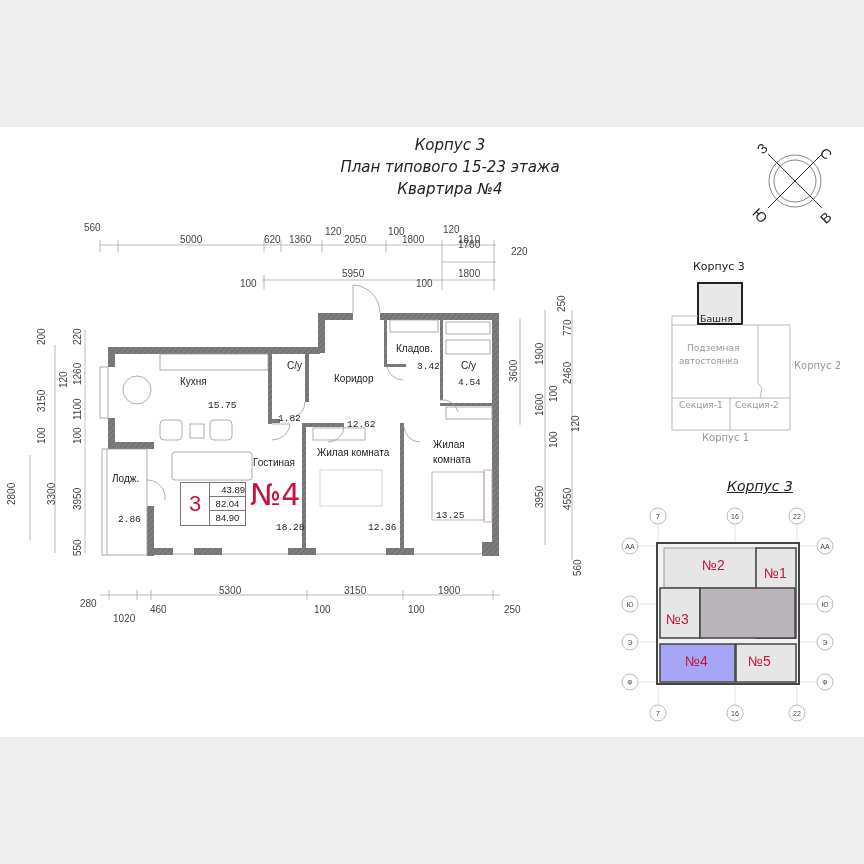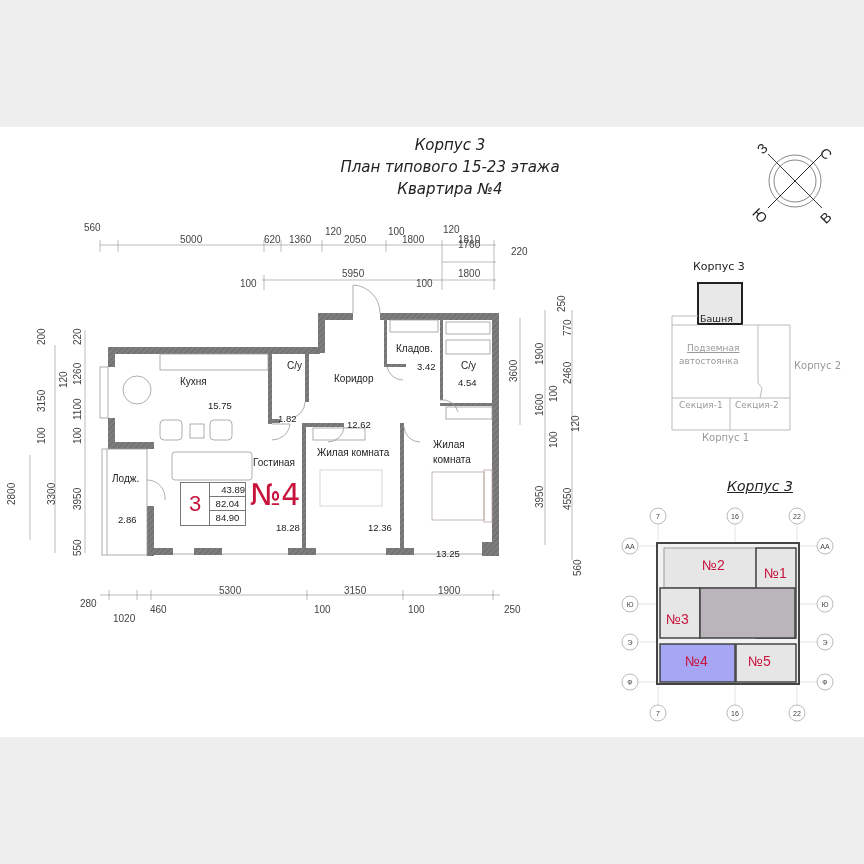--- a/index.html
+++ b/index.html
@@ -5,21 +5,21 @@
   html, body { margin:0; padding:0; }
   body { width:864px; height:864px; background:#eeeeee; position:relative; overflow:hidden;
          font-family:"Liberation Sans", sans-serif; color:#222; }
   .sheet { position:absolute; left:0; top:127px; width:864px; height:610px; background:#ffffff; }
   .abs { position:absolute; }
   .title-line { position:absolute; left:300px; width:300px; text-align:center;
                 font-family:"DejaVu Sans", sans-serif; font-style:italic; font-size:15px; color:#222; }
   .dim { position:absolute; font-size:10px; color:#444; white-space:nowrap; }
   .dimv { position:absolute; font-size:10px; color:#444; white-space:nowrap; transform:rotate(-90deg); transform-origin:left top; }
   .room-label { position:absolute; font-size:10px; color:#222; white-space:nowrap; }
-  .room-area { position:absolute; font-size:9.5px; color:#222; }
+  .room-area { position:absolute; font-size:9.5px; color:#222;font-family:Liberation Mono, monospace; }
   svg text { font-family:"Liberation Sans", sans-serif; }
   .key-text { font-family:"DejaVu Sans", sans-serif; }
 </style>
 </head>
 <body>
 
 <div class="sheet"></div>
 
 <div class="title-line" style="top:136px;">Корпус 3</div>
 <div class="title-line" style="top:158px;">План типового 15-23 этажа</div>
@@ -213,21 +213,21 @@
 <div class="room-label" style="left:396px;top:343px;">Кладов.</div>
 <div class="room-area" style="left:417px;top:361px;">3.42</div>
 <div class="room-label" style="left:461px;top:360px;">С/у</div>
 <div class="room-area" style="left:458px;top:377px;">4.54</div>
 <div class="room-label" style="left:253px;top:457px;">Гостиная</div>
 <div class="room-area" style="left:276px;top:522px;">18.28</div>
 <div class="room-label" style="left:317px;top:447px;">Жилая комната</div>
 <div class="room-area" style="left:368px;top:522px;">12.36</div>
 <div class="room-label" style="left:433px;top:437px;white-space:pre;line-height:15px;">Жилая
 комната</div>
-<div class="room-area" style="left:436px;top:548px;">13.25</div>
+<div class="room-area" style="left:436px;top:510px;">13.25</div>
 <div class="room-label" style="left:112px;top:473px;">Лодж.</div>
 <div class="room-area" style="left:118px;top:514px;">2.86</div>
 
 <div class="abs" style="left:180px;top:482px;width:64px;height:42px;border:1px solid #777;background:#fff;">
   <div class="abs" style="left:0;top:0;width:28px;height:42px;border-right:1px solid #777;color:#c8143c;font-size:22px;text-align:center;line-height:42px;">3</div>
   <div class="abs" style="left:29px;top:0;width:35px;height:13px;border-bottom:1px solid #777;font-size:9.5px;text-align:right;line-height:13px;">43.89</div>
   <div class="abs" style="left:29px;top:14px;width:35px;height:13px;border-bottom:1px solid #777;font-size:9.5px;text-align:center;line-height:13px;">82.04</div>
   <div class="abs" style="left:29px;top:28px;width:35px;height:14px;font-size:9.5px;text-align:center;line-height:14px;">84.90</div>
 </div>
 <div class="abs" style="left:250px;top:477px;font-size:30px;color:#c8143c;font-family:'DejaVu Sans',sans-serif;">№4</div>
@@ -237,21 +237,21 @@
   <rect x="38" y="3" width="44" height="41" fill="#e8e8e8" stroke="#222" stroke-width="2"></rect>
   <g stroke="#bbb" fill="none" stroke-width="1">
     <polyline points="38,36 12,36 12,150 130,150 130,45 82,45"></polyline>
     <line x1="12" y1="45" x2="38" y2="45"></line>
     <line x1="12" y1="118" x2="130" y2="118"></line>
     <line x1="70" y1="118" x2="70" y2="150"></line>
     <polyline points="98,45 98,103 102,108 100,118"></polyline>
   </g>
 </svg>
 <div class="abs key-text" style="left:700px;top:313px;font-size:9.5px;">Башня</div>
-<div class="abs key-text" style="left:687px;top:343px;font-size:9px;color:#999;text-decoration:underline;">Подземная</div>
+<div class="abs key-text" style="left:687px;top:343px;font-size:9px;color:#999;">Подземная</div>
 <div class="abs key-text" style="left:679px;top:356px;font-size:9px;color:#999;">автостоянка</div>
 <div class="abs key-text" style="left:794px;top:360px;font-size:10px;color:#999;">Корпус 2</div>
 <div class="abs key-text" style="left:679px;top:400px;font-size:9px;color:#999;">Секция-1</div>
 <div class="abs key-text" style="left:735px;top:400px;font-size:9px;color:#999;">Секция-2</div>
 <div class="abs key-text" style="left:702px;top:432px;font-size:10px;color:#999;">Корпус 1</div>
 
 <div class="abs" style="left:727px;top:478px;font-size:14px;font-style:italic;font-family:'DejaVu Sans',sans-serif;text-decoration:underline;">Корпус 3</div>
 <svg class="abs" style="left:610px;top:500px;" width="250" height="230">
   <g stroke="#ddd" stroke-width="0.8">
     <line x1="48" y1="15" x2="48" y2="215"></line>

